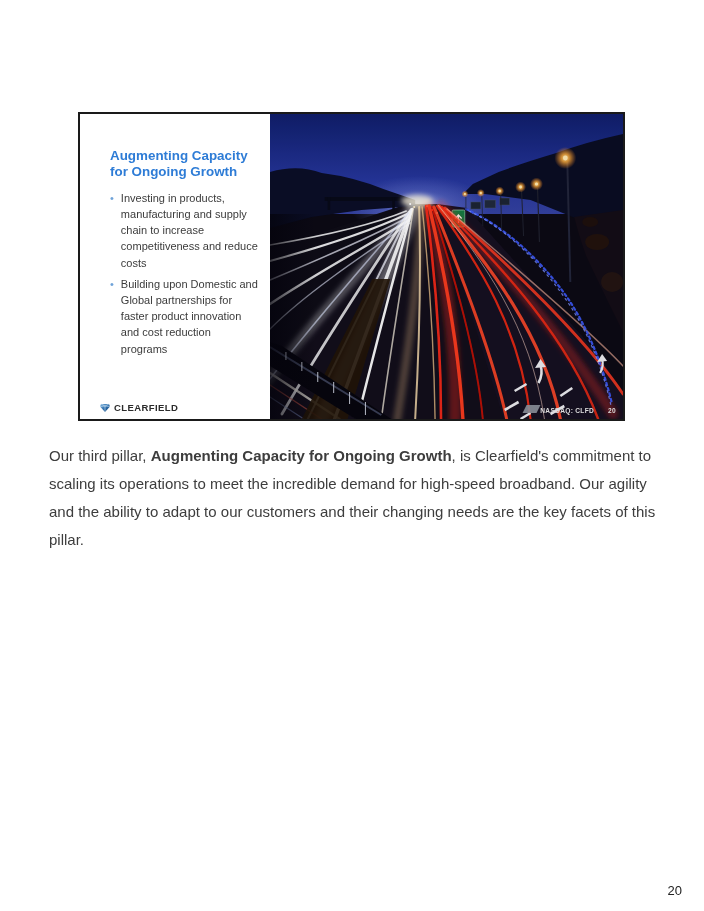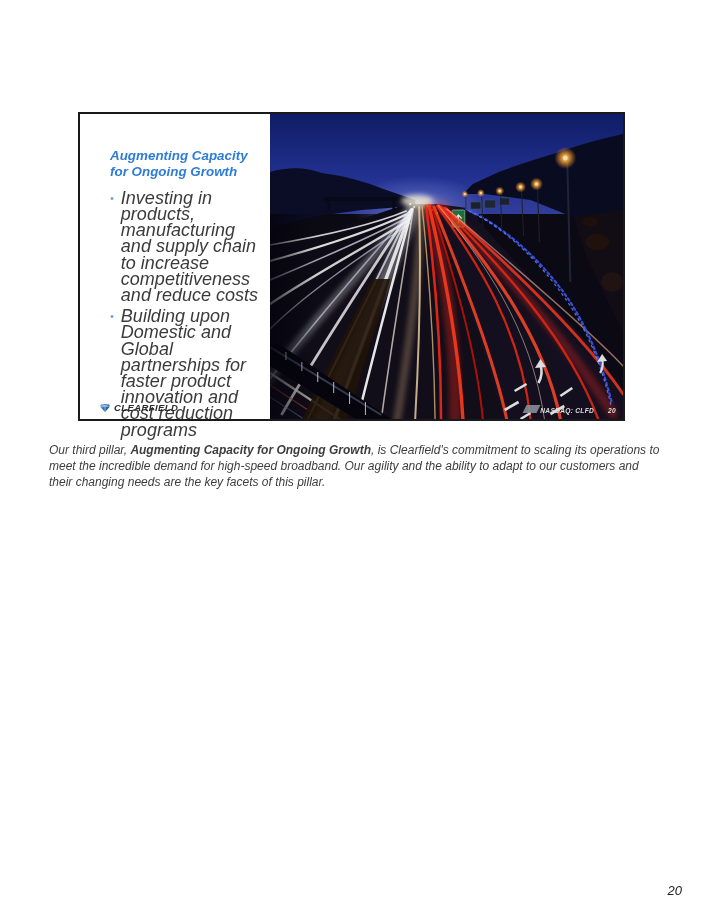--- a/index.html
+++ b/index.html
@@ -1,42 +1,42 @@
 <!DOCTYPE html>
 <html><head>
 <meta charset="utf-8">
 <style>
   * { margin:0; padding:0; box-sizing:border-box; }
   html,body { background:#ffffff; }
   body { font-family:"Liberation Sans", sans-serif; }
-  .page { position:relative; width:704px; height:911px; background:#ffffff; overflow:hidden;font-style:italic; }
+  .page { position:relative; width:704px; height:911px; background:#ffffff; overflow:hidden; }
 
   
   .slide { position:absolute; left:78px; top:112px; width:547px; height:309px;
            border:2px solid #1a1a1a; background:#ffffff; display:flex; }
   .slide-panel { width:190px; height:100%; position:relative; background:#ffffff;
                  padding:34px 12px 0 30px; }
   .slide-title { color:#2e7cd6; font-weight:bold; font-size:13.4px; line-height:1.22;
                  letter-spacing:0; margin-bottom:9px; width:158px; }
   .bullet-row { display:flex; margin-bottom:5px; }
   .bullet-dot { color:#6fa3d9; font-size:11px; line-height:16.2px; margin-right:7px; flex:0 0 auto; }
-  .bullet-text { color:#3b3b3b; font-size:18px; line-height:16.2px; width:140px; }
+  .bullet-text { color:#3b3b3b; font-size:11px; line-height:16.2px; width:140px; }
   .slide-logo { position:absolute; left:19px; bottom:6px; display:flex; align-items:center; }
   .logo-text { font-size:9.5px; font-weight:bold; color:#2b2b2b; letter-spacing:0.4px; margin-left:3px; }
 
   
   .slide-photo { position:relative; flex:1; height:100%; overflow:hidden; background:#0c0a14; }
   .slide-photo svg { display:block; width:100%; height:100%; }
   .photo-footer { position:absolute; right:7px; bottom:5px; display:flex; align-items:center;
                   font-size:6.6px; font-weight:bold; color:#dedede; letter-spacing:0.3px; }
   .photo-footer .ticker { margin-right:14px; }
 
   
   .body-paragraph { position:absolute; left:49px; top:442px; width:615px;
-                    font-size:12px; line-height:16px; color:#3d3d3d; }
+                    font-size:15px; line-height:28px; color:#3d3d3d; }
   .body-paragraph .bold { font-weight:bold; }
 
   
   .page-number { position:absolute; right:22px; top:883px; font-size:13px; color:#222222; }
 </style>
 </head>
 <body>
 
 <div class="page">
 

